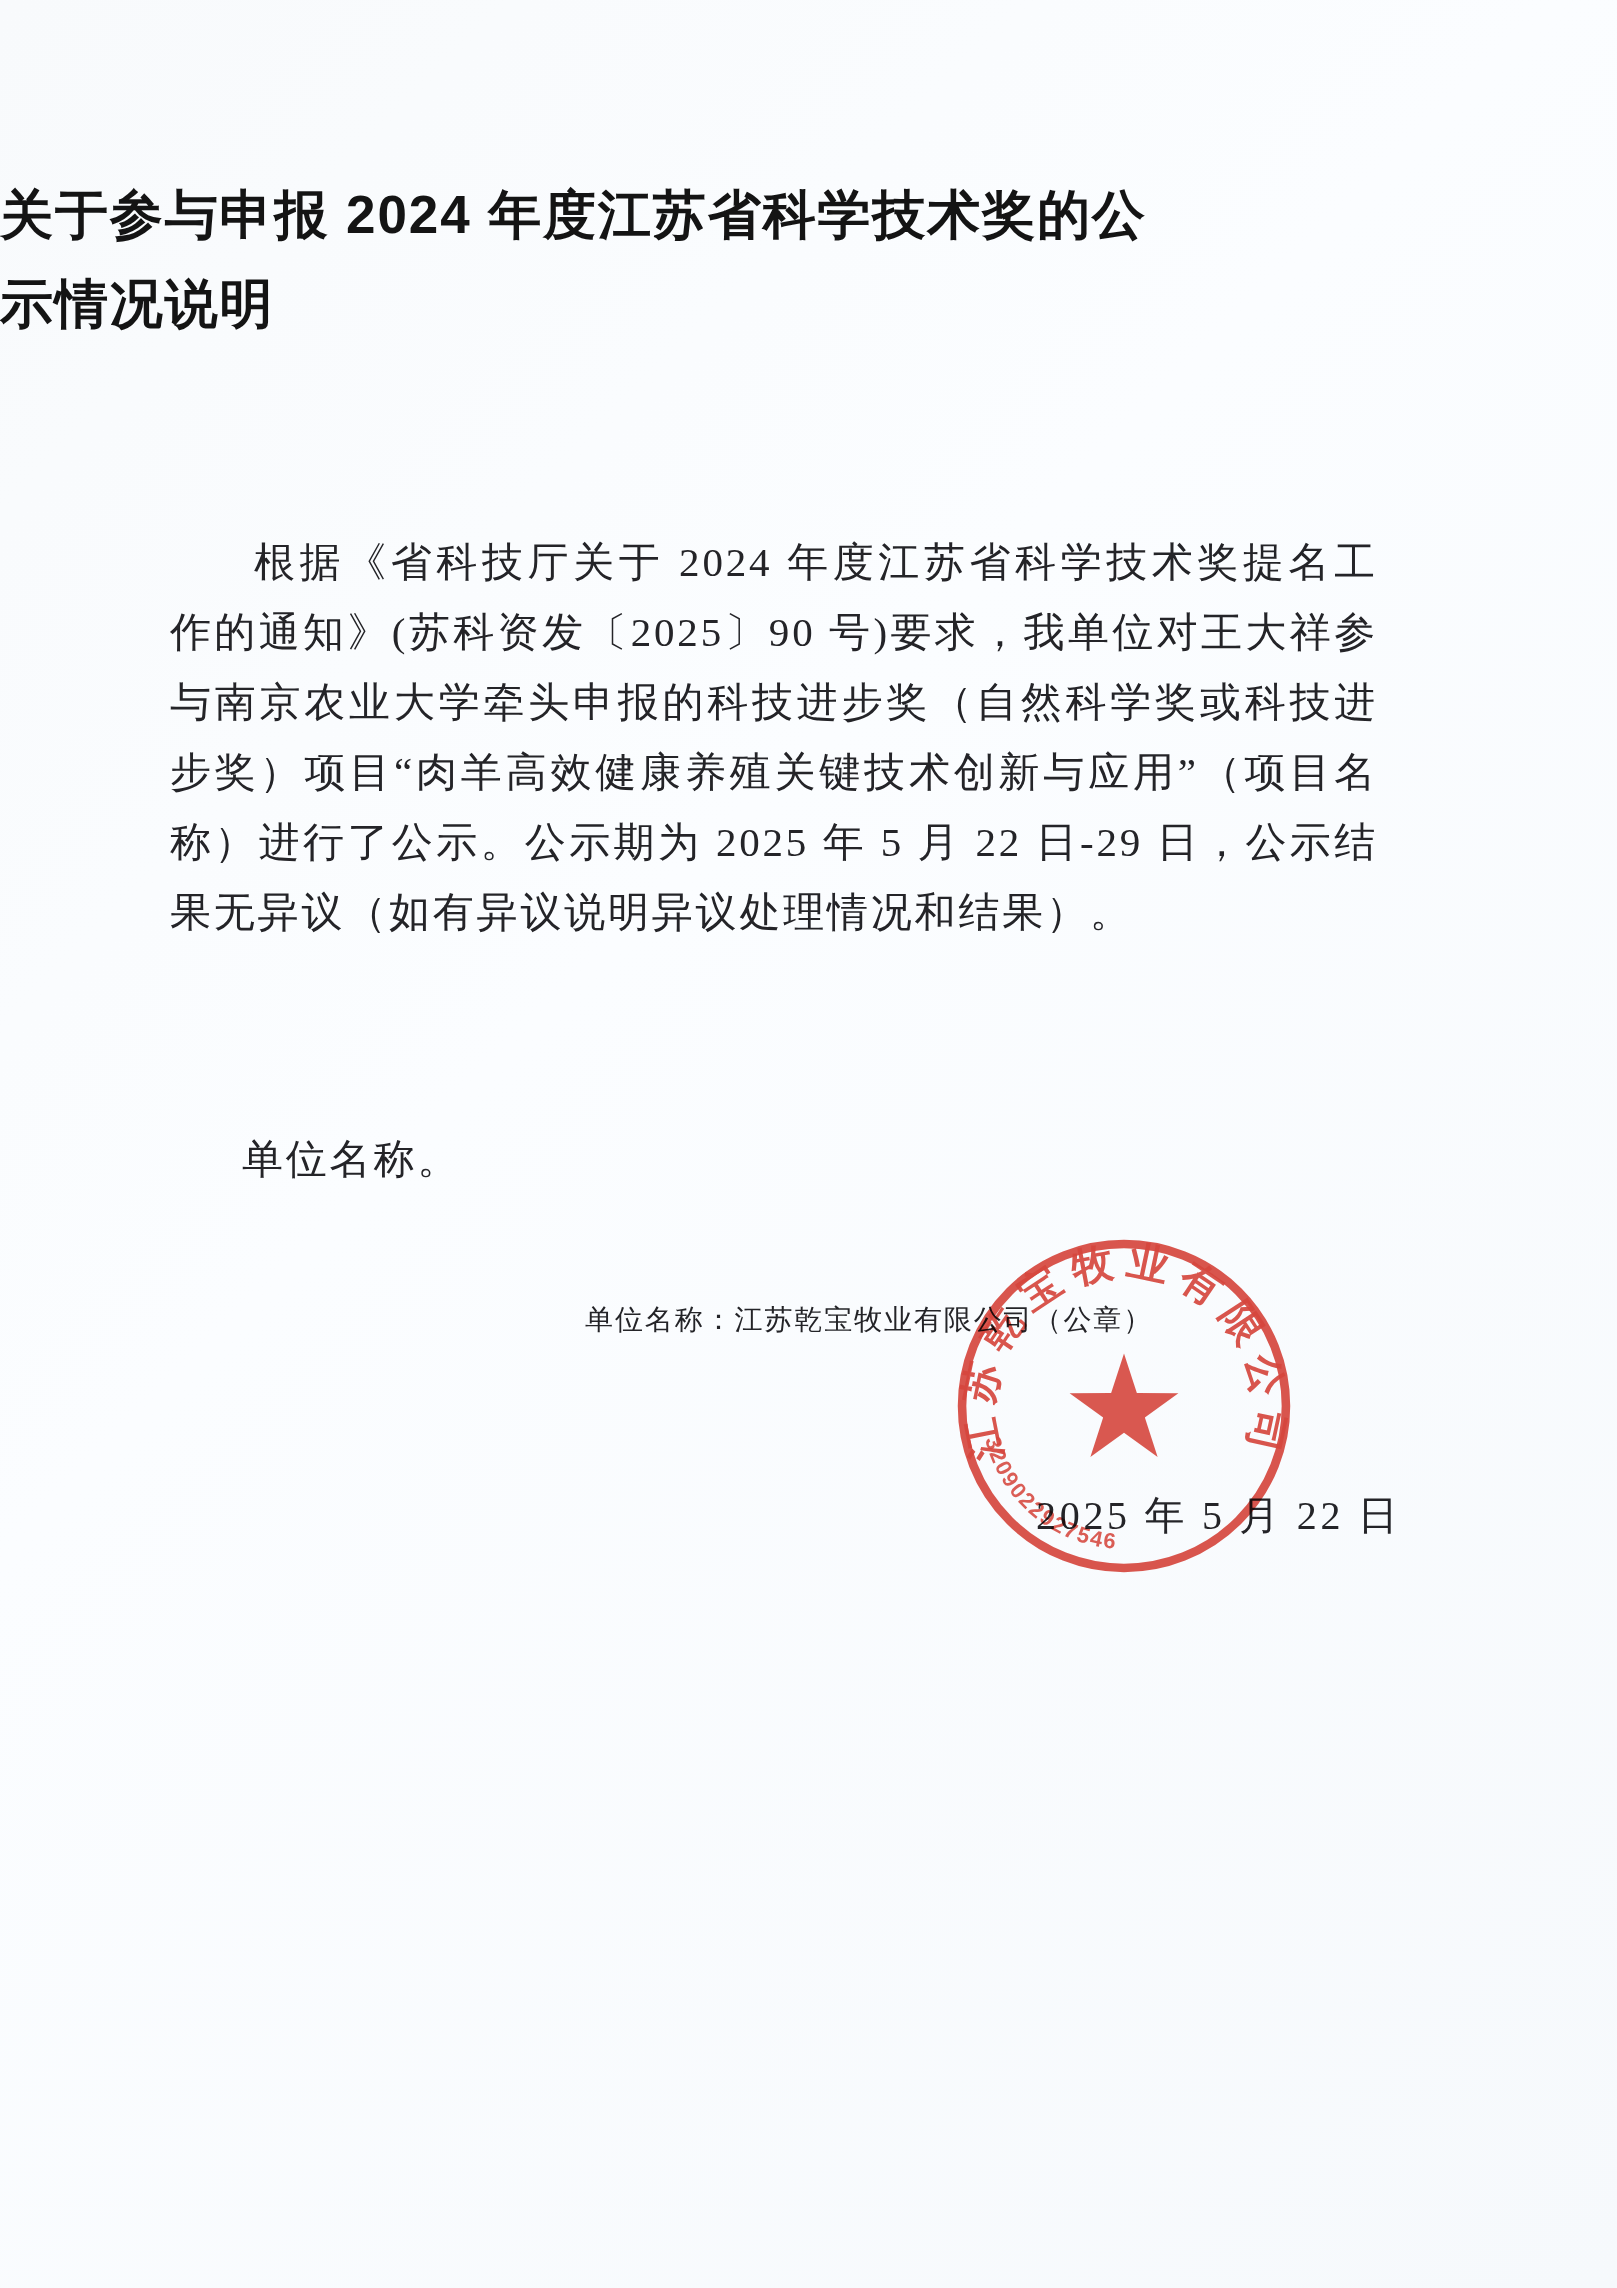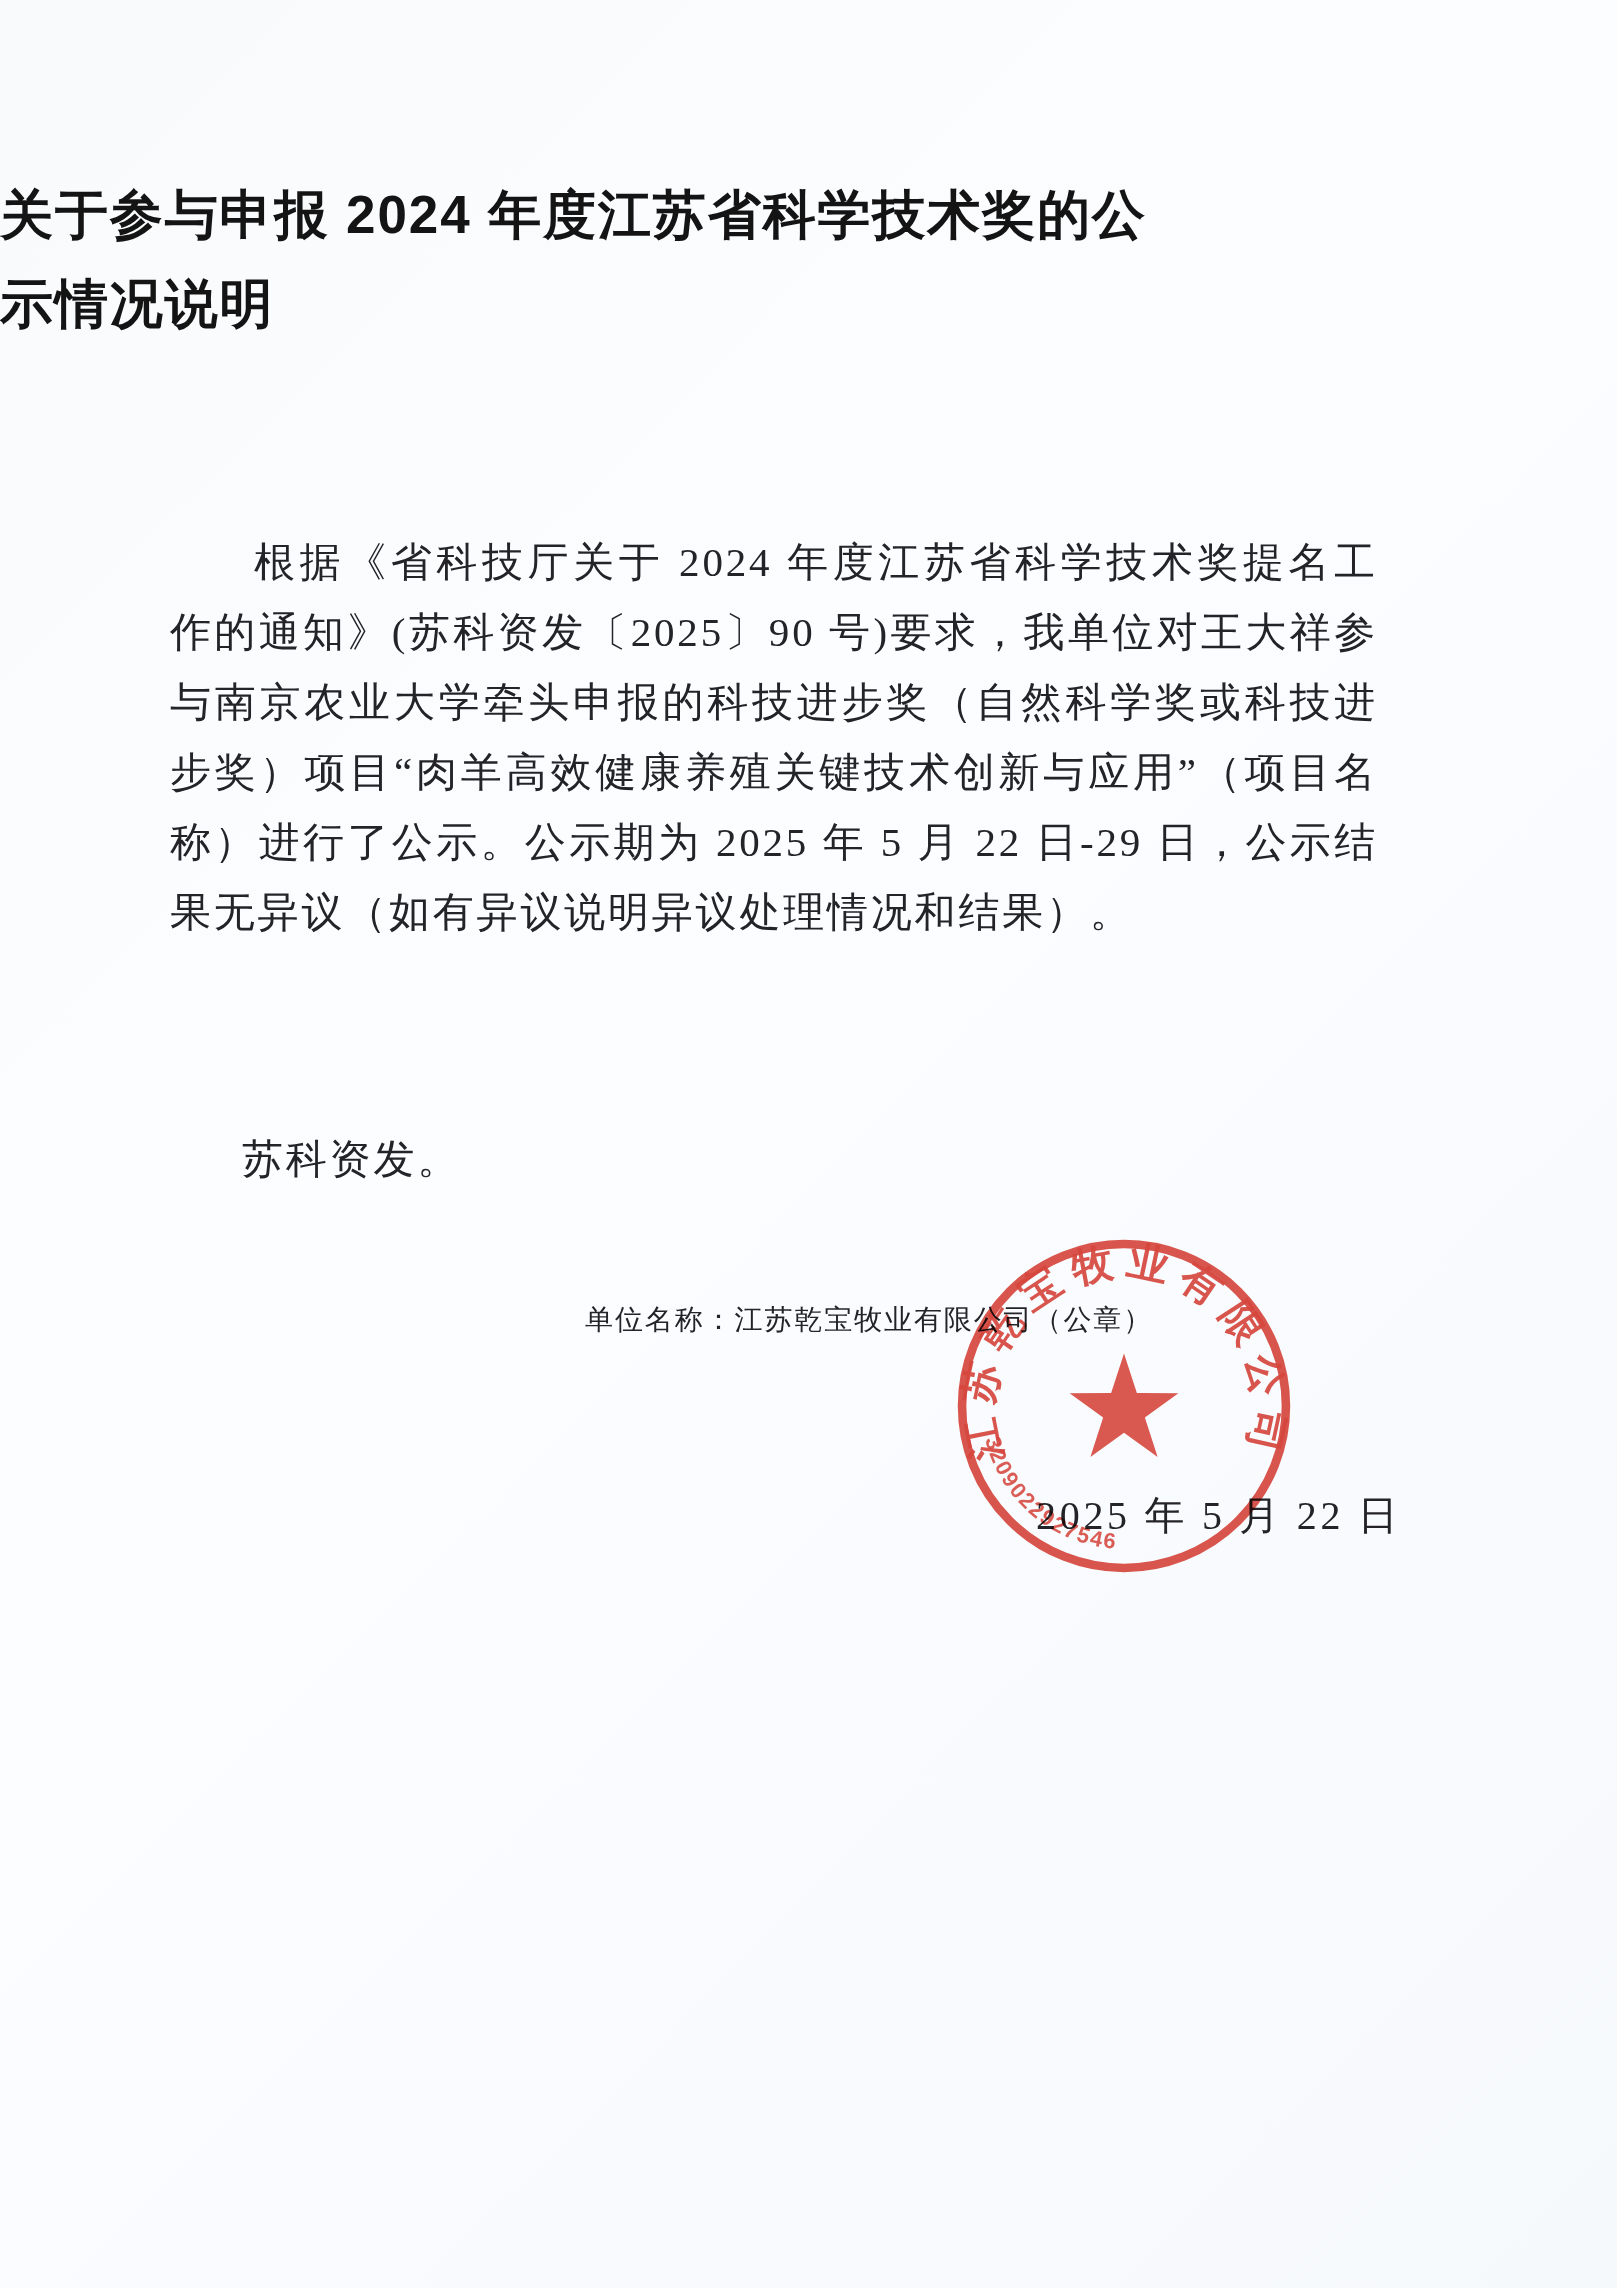--- a/index.html
+++ b/index.html
@@ -68,21 +68,21 @@
   <div class="title-block">
     <div>关于参与申报 2024 年度江苏省科学技术奖的公</div>
     <div>示情况说明</div>
   </div>
 
   <div class="body-text">
     <p>根据《省科技厅关于 2024 年度江苏省科学技术奖提名工作的通知》(苏科资发〔2025〕90 号)要求，我单位对王大祥参与南京农业大学牵头申报的科技进步奖（自然科学奖或科技进步奖）项目“肉羊高效健康养殖关键技术创新与应用”（项目名称）进行了公示。公示期为 2025 年 5 月 22 日-29 日，公示结果无异议（如有异议说明异议处理情况和结果）。</p>
   </div>
 
 
-  <div class="closing-line">苏科资发。</div>
+  <div class="closing-line">单位名称。</div>
 
   <div class="signature-line">单位名称：江苏乾宝牧业有限公司（公章）</div>
 
   <div class="date-line">2025 年 5 月 22 日</div>
 
   <svg class="seal" viewBox="0 0 380 380" aria-hidden="true">
     <defs>
       <path id="arcName" d="M 65.8 247.9 A 137 137 0 1 1 314.2 247.9" fill="none"></path>
       <path id="arcSerial" d="M 43.3 221.2 A 150 150 0 0 0 176.9 339.4" fill="none"></path>
     </defs>

